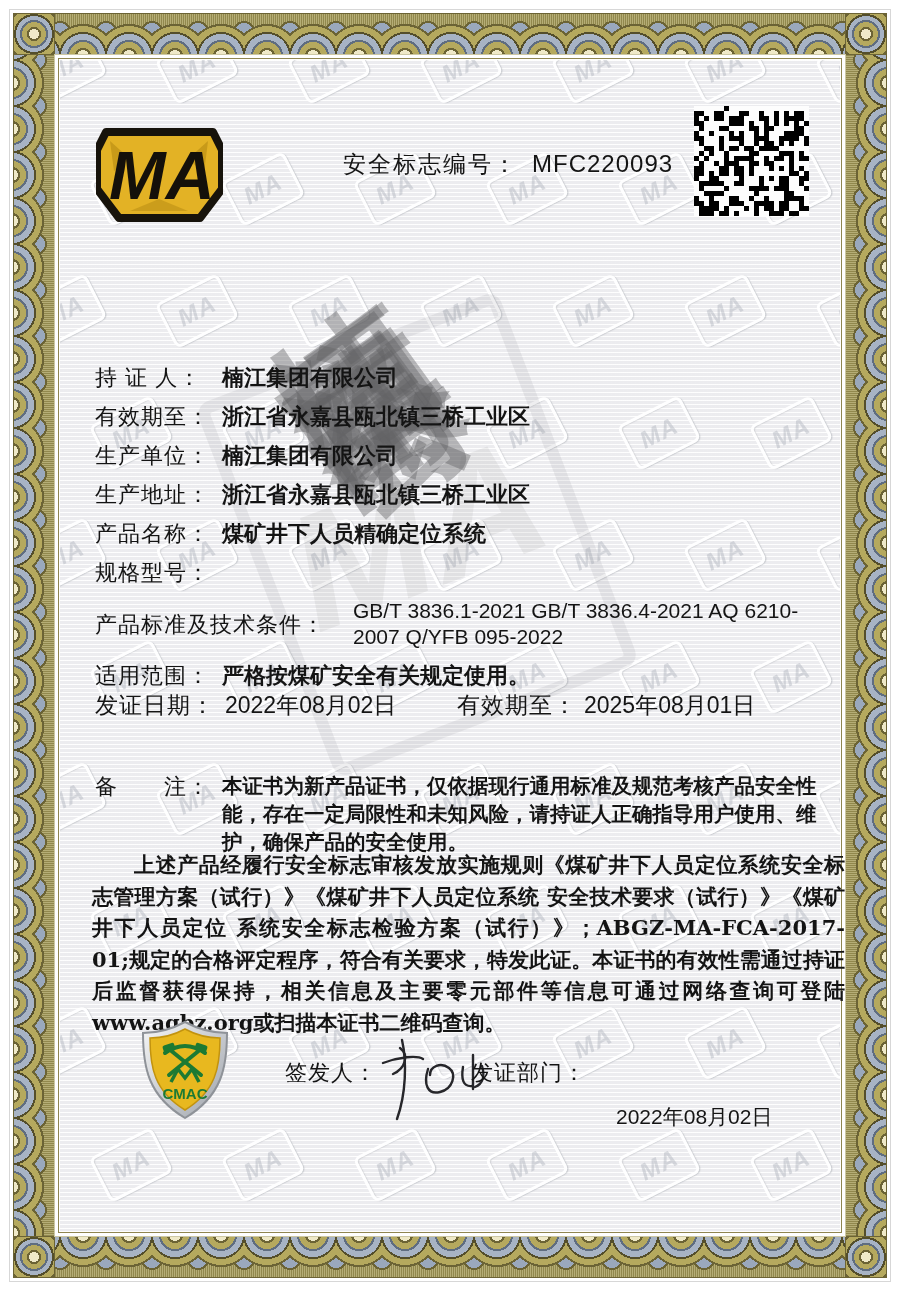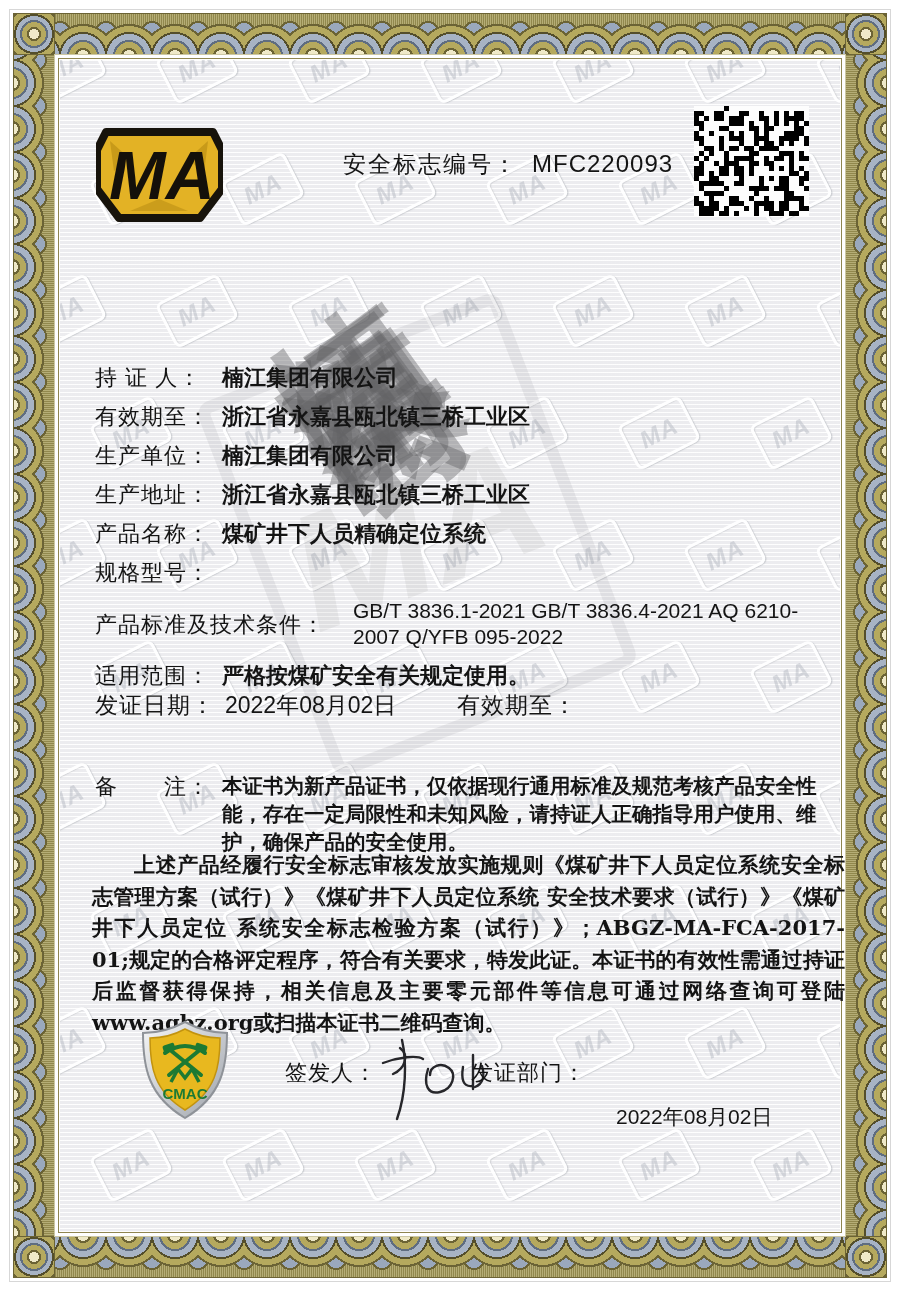--- a/index.html
+++ b/index.html
@@ -716,20 +716,21 @@
         <div class="row">
           <span class="lab">适用范围：</span>
           <span class="val">严格按煤矿安全有关规定使用。</span>
         </div>
       </div>
 
     <div class="dates">
       <span class="l1">发证日期：</span>
       <span class="v1">2022年08月02日</span>
       <span class="l2">有效期至：</span>
+      <span class="v2">2025年08月01日</span>
     </div>
 
     <div class="remark">
       <span class="lab">备　　注：</span>
       <span class="val">本证书为新产品证书，仅依据现行通用标准及规范考核产品安全性能，存在一定局限性和未知风险，请持证人正确指导用户使用、维护，确保产品的安全使用。</span>
     </div>
 
     <div class="body-par">上述产品经履行安全标志审核发放实施规则《煤矿井下人员定位系统安全标志管理方案（试行）》《煤矿井下人员定位系统 安全技术要求（试行）》《煤矿井下人员定位 系统安全标志检验方案（试行）》；ABGZ-MA-FCA-2017-01;规定的合格评定程序，符合有关要求，特发此证。本证书的有效性需通过持证后监督获得保持，相关信息及主要零元部件等信息可通过网络查询可登陆www.aqbz.org或扫描本证书二维码查询。</div>
 
     <svg class="shield" width="92" height="102" viewBox="0 0 92 102">

